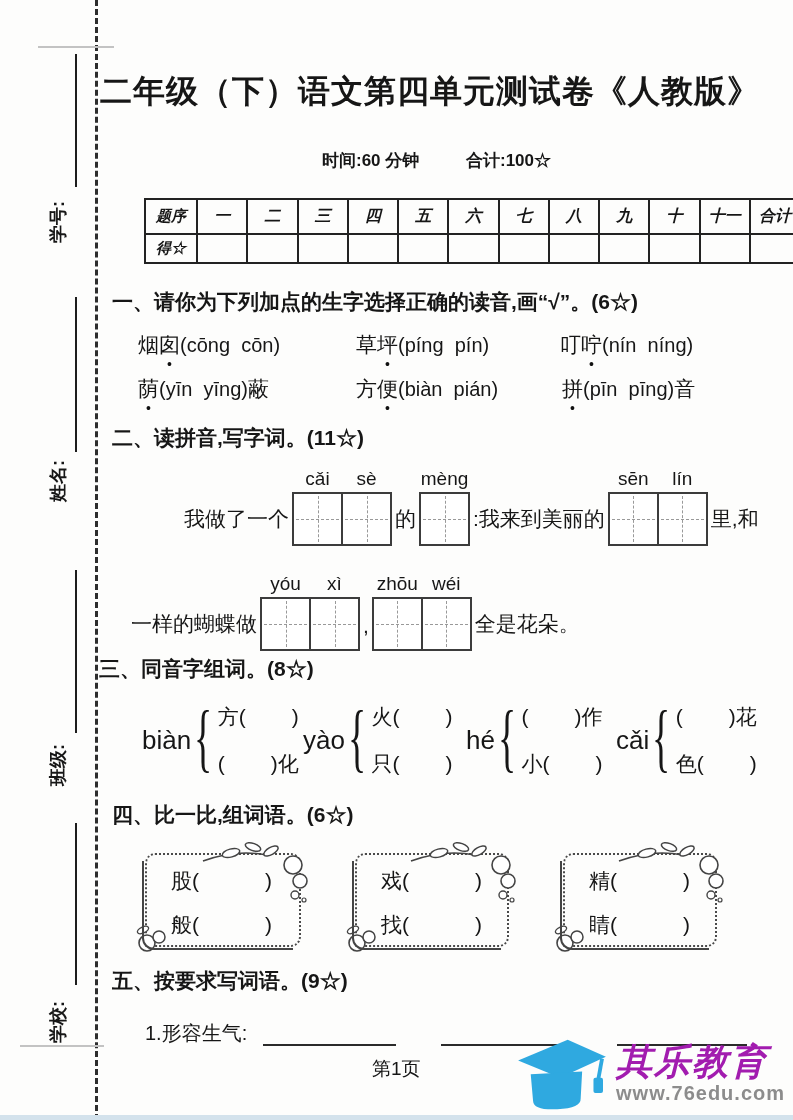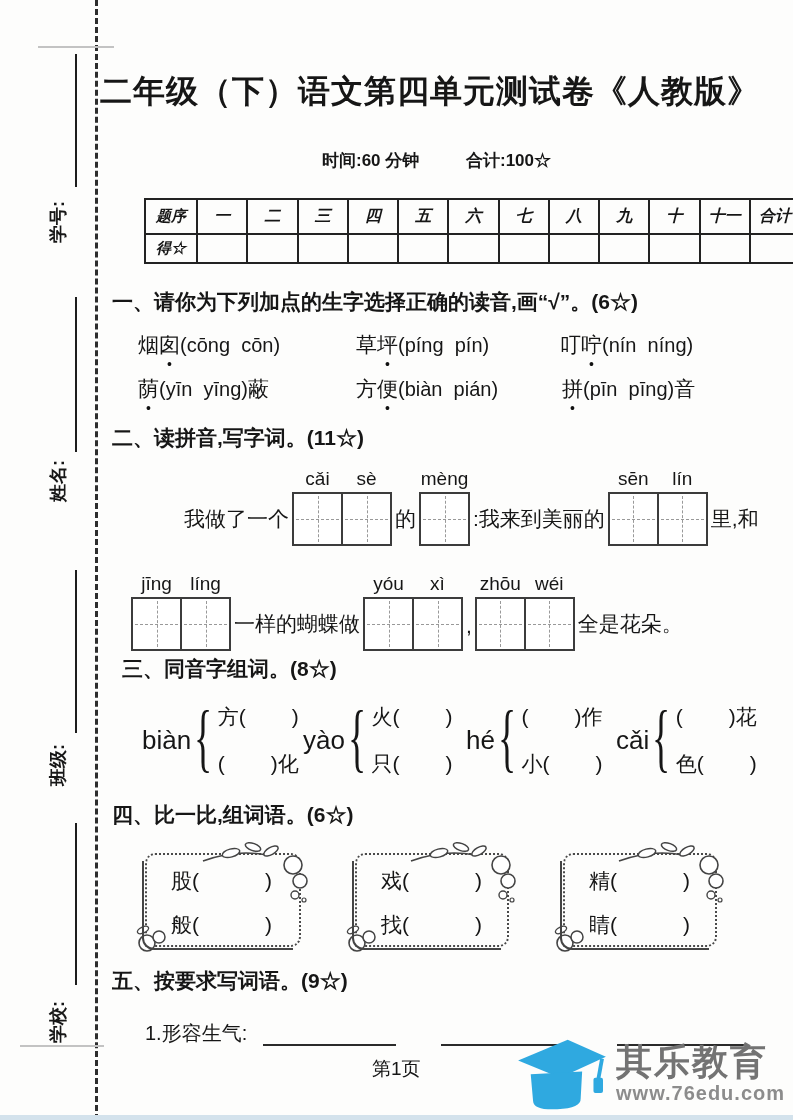--- a/index.html
+++ b/index.html
@@ -190,30 +190,20 @@
         </span>
       <span class="cells">
           <span class="cell"></span>
           <span class="cell"></span>
         </span>
     </span>
     <span class="zh">里,和</span>
   </div>
 
   <div class="q2line" style="left:131px; top:573px;">
-    <span class="boxgroup">
-      <span class="pinrow">
-          <span class="pin">jīng</span>
-          <span class="pin">líng</span>
-        </span>
-      <span class="cells">
-          <span class="cell"></span>
-          <span class="cell"></span>
-        </span>
-    </span>
     <span class="zh">一样的蝴蝶做</span>
     <span class="boxgroup">
       <span class="pinrow">
           <span class="pin">yóu</span>
           <span class="pin">xì</span>
         </span>
       <span class="cells">
           <span class="cell"></span>
           <span class="cell"></span>
         </span>
@@ -225,21 +215,21 @@
           <span class="pin">wéi</span>
         </span>
       <span class="cells">
           <span class="cell"></span>
           <span class="cell"></span>
         </span>
     </span>
     <span class="zh">全是花朵。</span>
   </div>
 
-  <div class="qh" style="left:122px; top:655px;">三、同音字组词。(8☆)</div>
+  <div class="qh" style="left:99px; top:655px;">三、同音字组词。(8☆)</div>
 
   <div class="q3g" style="left:142px; top:698px;">
     <span class="syl">biàn</span>
     <span class="q3brace">{</span>
     <span class="q3stack">
       <span><span>方(</span><span class="gp"></span><span>)</span></span>
       <span><span>(</span><span class="gp"></span><span>)化</span></span>
     </span>
   </div>
   <div class="q3g" style="left:303px; top:698px;">
@@ -338,19 +328,19 @@
   <div class="pageno" style="left:372px; top:1056px;">第1页</div>
 
   <div class="logo">
     <svg width="96" height="82" viewBox="0 0 100 86">
       <polygon points="4,30 56,8 96,26 48,48" fill="#2fa9e0"></polygon>
       <path d="M20,44 L74,44 L71,72 Q71,82 46,82 Q21,82 21,72 Z" fill="#2fa9e0" transform="translate(-2,-1) rotate(-3 46 60)"></path>
       <path d="M92,28 L88,50" stroke="#2fa9e0" stroke-width="4" fill="none"></path>
       <rect x="83" y="48" width="10" height="16" rx="2" fill="#2fa9e0"></rect>
     </svg>
     <div class="logo-text">
-      <span class="logo-name" style="color:#737373;">其乐教育</span>
+      <span class="logo-name" style="color:#a21caf;font-style:italic;">其乐教育</span>
       <span class="logo-site" style="color:#8c8c8c;">www.76edu.com</span>
     </div>
   </div>
 
   <div class="bottom-strip"></div>
 </div>
 
 </body></html>

